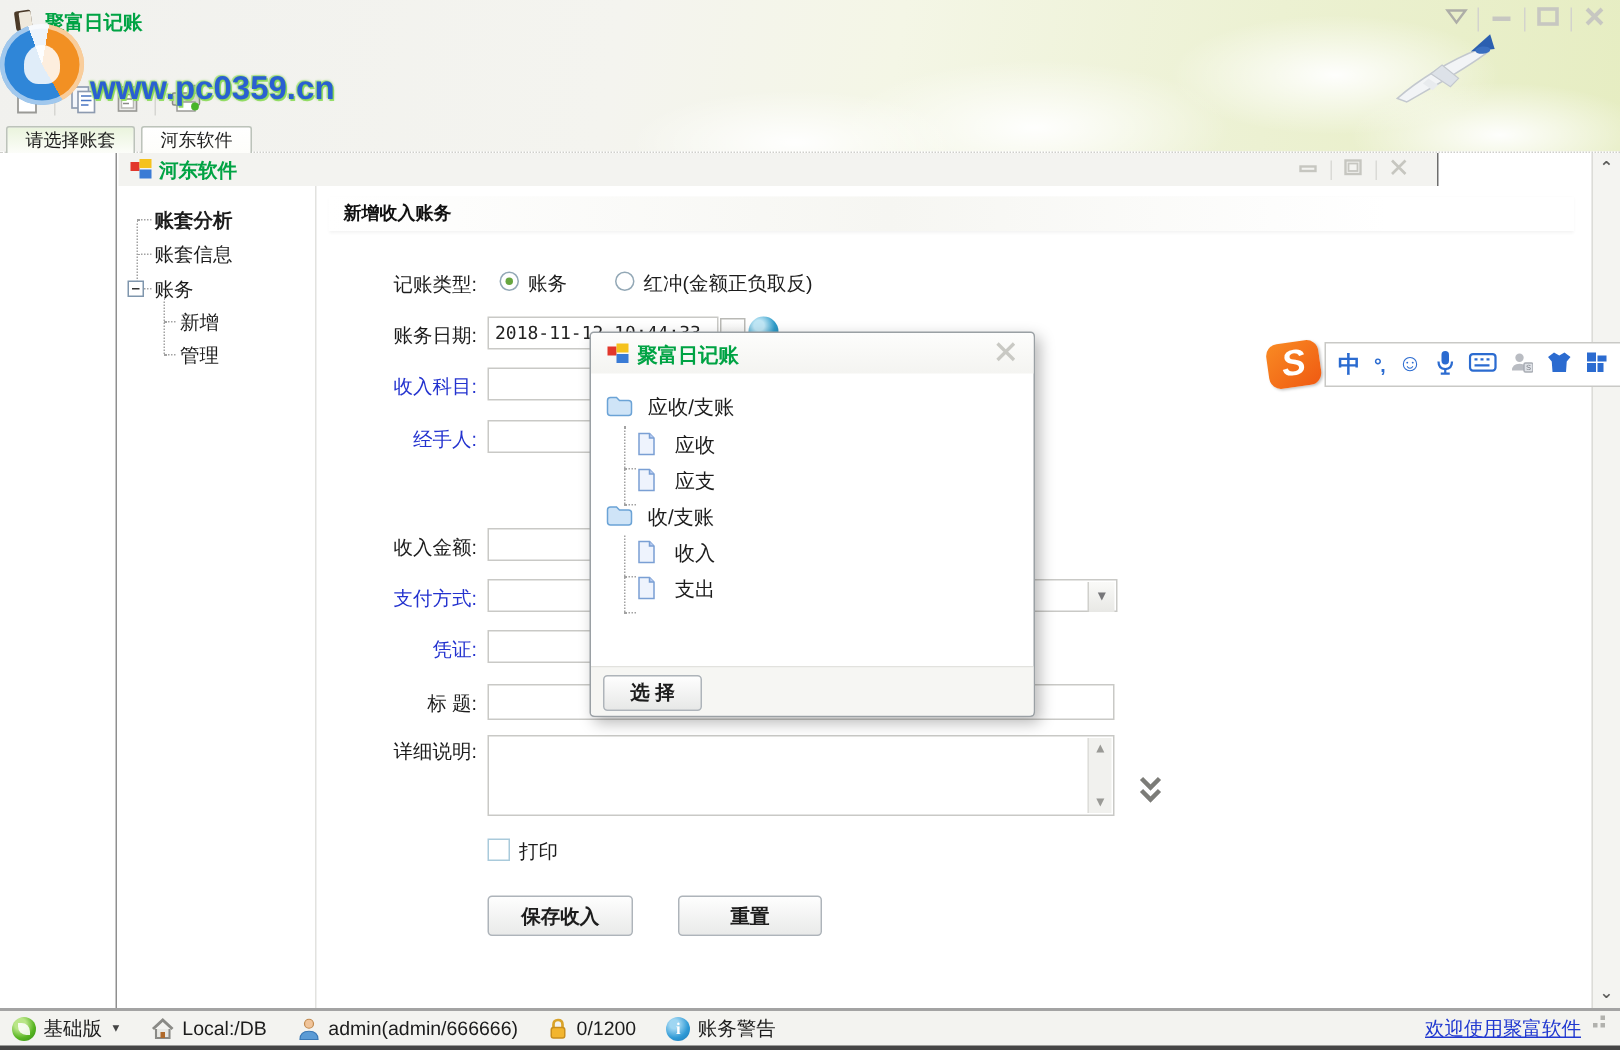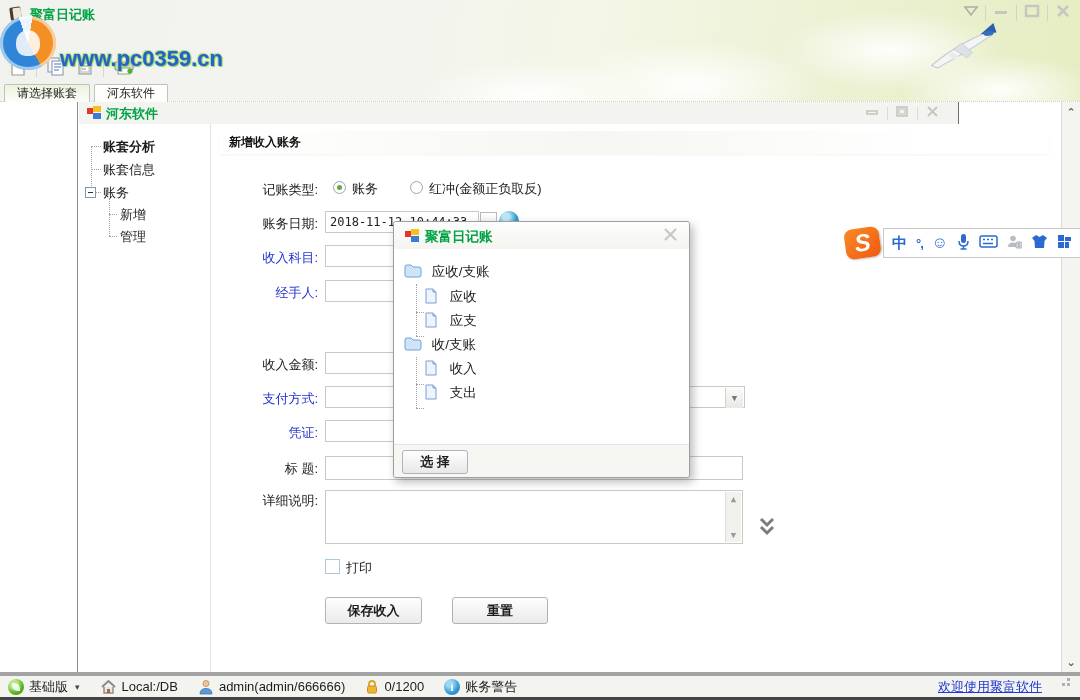--- a/index.html
+++ b/index.html
@@ -108,25 +108,25 @@
   
   .ime { position:absolute; left:845px; top:228px; height:30px; z-index:50; display:flex; align-items:center; }
   .sogou-s { width:35px; height:30px; border-radius:8px; background:linear-gradient(145deg,#f98a23,#ef5a12); transform:rotate(-8deg);
     color:#fff; font-weight:bold; font-size:24px; font-style:italic; text-align:center; line-height:29px; box-shadow:1px 1px 2px rgba(0,0,0,.25); }
   .ime-panel { margin-left:3px; height:30px; background:#fff; border:1px solid #c9c9c6; display:flex; align-items:center; gap:9px; padding:0 8px; }
   .ime-zh { color:#2b6bd0; font-weight:bold; font-size:15px; }
   .ime-punct { color:#2b6bd0; font-weight:bold; font-size:13px; letter-spacing:-1px; }
   .ime-smiley { color:#2b6bd0; font-size:16px; line-height:16px; }
 
   
-  .statusbar { position:absolute; left:0; right:0; bottom:3px; height:25px; background:#f3f3f0; border-top:4px solid #a3a3a3;
+  .statusbar { position:absolute; left:0; right:0; bottom:3px; height:25px; background:#f3f3f0; border-top:2px solid #a3a3a3;
     display:flex; align-items:center; gap:20px; padding:0 8px; font-size:13px; }
   .sb-item { display:flex; align-items:center; gap:5px; }
   .sb-caret { font-size:9px; color:#444; margin-left:2px; }
-  .sb-right { margin-left:auto; display:flex; align-items:flex-start; gap:20px; }
+  .sb-right { margin-left:auto; display:flex; align-items:flex-start; gap:8px; }
   .sb-link { color:#2038d0; text-decoration:underline; }
   .grip { display:flex; flex-direction:column; align-items:flex-end; gap:2px; margin-right:2px; }
   .grip i { display:block; width:3px; height:3px; background:#b1b1ad; }
   .bottom-strip { position:absolute; left:0; right:0; bottom:0; height:3px; background:#454545; }
 
   .leaf-icon { width:16px; height:16px; border-radius:50%; background:radial-gradient(circle at 35% 30%, #b9e687 0 25%, #58b522 60%, #2f8c12 100%); position:relative; }
   .leaf-icon::after { content:""; position:absolute; left:4px; top:4px; width:8px; height:8px; border-radius:0 70% 0 70%; background:rgba(255,255,255,.85); }
   .info-icon { width:16px; height:16px; border-radius:50%; background:radial-gradient(circle at 35% 30%, #9fd6f2 0 20%, #2f9ad6 60%, #1b78b4 100%);
     color:#fff; font-weight:bold; font-size:11px; text-align:center; line-height:16px; font-family:"Liberation Serif",serif; }
 </style>

